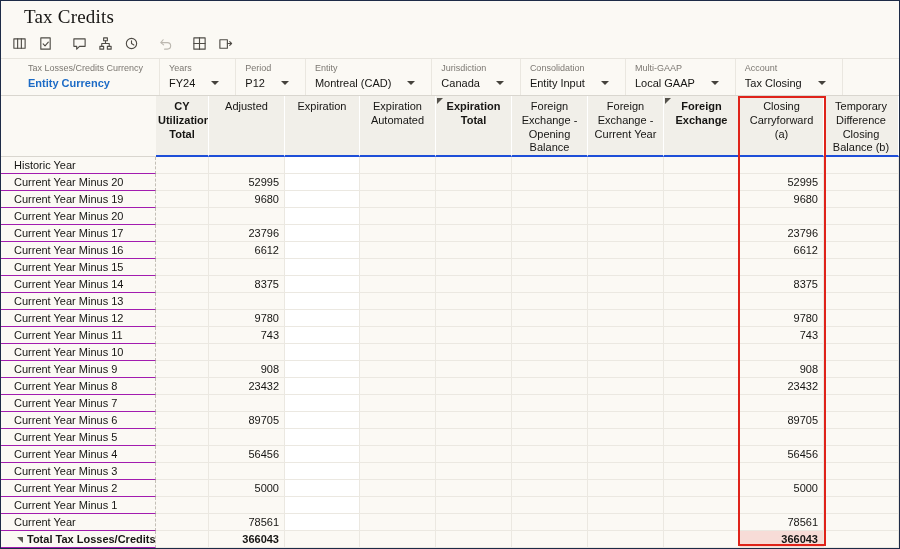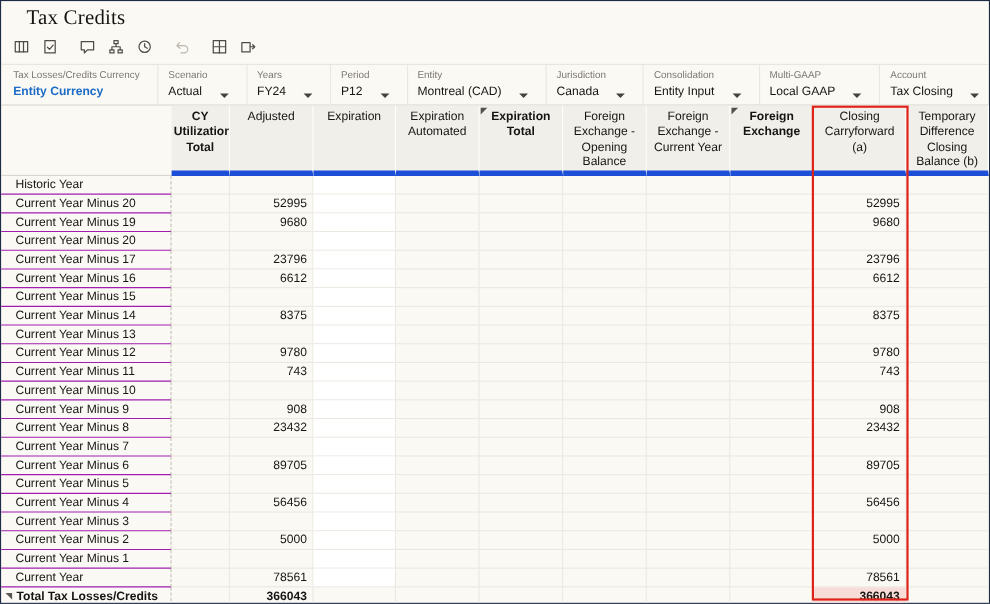--- a/index.html
+++ b/index.html
@@ -5,36 +5,36 @@
   *{box-sizing:border-box;margin:0;padding:0}
   html,body{width:900px;height:549px;overflow:hidden}
   body{font-family:"Liberation Sans",sans-serif;background:#fbf9f4;border:1px solid #1d2b47;color:#161513}
   .titlebar{height:31px;display:flex;align-items:center;padding:0 23px}
   .titlebar h1{font-family:"Liberation Serif",serif;font-size:19px;font-weight:500;color:#161513;letter-spacing:.2px}
   .toolbar{height:27px;display:flex;align-items:center;padding:0 7px;border-bottom:1px solid #e7e4dd}
   .tbtn{width:22px;height:22px;display:flex;align-items:center;justify-content:center;cursor:pointer;margin-right:4px}
   .tbtn.gap{margin-left:8px}
   .tbtn svg{stroke:#4f4c46;fill:none;stroke-width:1.2;stroke-linecap:round;stroke-linejoin:round}
   .tbtn.disabled svg{stroke:#bcb8b0}
-  .pov{height:37px;display:flex;align-items:stretch;border-bottom:1px solid #d9d6cf;padding-left:2px}
+  .pov{height:37px;display:flex;align-items:stretch;border-bottom:1px solid #d9d6cf;padding-left:18px}
   .pov-item{padding:4px 16px 0 9px;border-right:1px solid #eae7e0;display:flex;flex-direction:column}
   .pov-label{font-size:9px;color:#7c7872;margin-bottom:4px;white-space:nowrap}
-  .pov-row{display:flex;align-items:flex-end;cursor:pointer}
+  .pov-row{display:flex;align-items:center;cursor:pointer}
   .pov-value{font-size:11px;color:#161513;white-space:nowrap}
   .pov-value.link{color:#1c6bc6;font-weight:700}
   .caret{width:0;height:0;border-top:4px solid #45423c;border-left:4px solid transparent;border-right:4px solid transparent;margin-left:16px}
   .grid{position:relative;height:451px}
   table{border-collapse:separate;border-spacing:0;table-layout:fixed;width:898px}
   th,td{height:17px;line-height:15px;font-size:11px;font-weight:400;overflow:hidden;white-space:nowrap;vertical-align:middle}
   th.blank{height:60px;background:transparent;border-bottom:1px solid #d9d6cf}
-  th.colh{height:60px;background:#f1efe9;border-right:1px solid #ffffff;border-bottom:5px solid #1d4ed8;vertical-align:top;text-align:center;white-space:normal;line-height:1.25;padding:4px 2px 0;position:relative;color:#161513}
+  th.colh{height:60px;background:#f1efe9;border-right:1px solid #ffffff;border-bottom:2px solid #1d4ed8;vertical-align:top;text-align:center;white-space:normal;line-height:1.25;padding:4px 2px 0;position:relative;color:#161513}
   th.colh.b{font-weight:700}
   .tri{position:absolute;left:1px;top:2px;width:0;height:0;border-top:6px solid #55524c;border-right:6px solid transparent}
   th.rl{text-align:left;padding-left:13px;border-right:1px dashed #c3bfb6;border-bottom:1px solid #a21caf;color:#161513;cursor:default}
-  th.rl.tot{font-weight:700;padding-left:4px}
+  th.rl.tot{font-weight:700;padding-left:16px}
   .tri2{display:inline-block;width:0;height:0;border-top:6px solid #595650;border-left:6px solid transparent;margin-right:4px}
   td.c{border-right:1px solid #ebe8e1;border-bottom:1px solid #ebe8e1;text-align:right;padding-right:5px;color:#161513;cursor:cell}
   td.wh{background:#ffffff}
   td.tot{font-weight:700}
   td.pk{background:#f7dcd7}
   .redbox{position:absolute;left:737px;top:0;width:88px;height:450px;border:2px solid #df231a;pointer-events:none}
 </style>
 </head>
 <body>
 
@@ -97,27 +97,20 @@
 </div>
 
 <div class="pov">
   <div class="pov-item">
     <div class="pov-label">Tax Losses/Credits Currency</div>
     <div class="pov-row">
         <span class="pov-value link">Entity Currency</span>
       </div>
   </div>
   <div class="pov-item">
-    <div class="pov-label">Scenario</div>
-    <div class="pov-row">
-        <span class="pov-value">Actual</span>
-        <span class="caret"></span>
-      </div>
-  </div>
-  <div class="pov-item">
     <div class="pov-label">Years</div>
     <div class="pov-row">
         <span class="pov-value">FY24</span>
         <span class="caret"></span>
       </div>
   </div>
   <div class="pov-item">
     <div class="pov-label">Period</div>
     <div class="pov-row">
         <span class="pov-value">P12</span>

